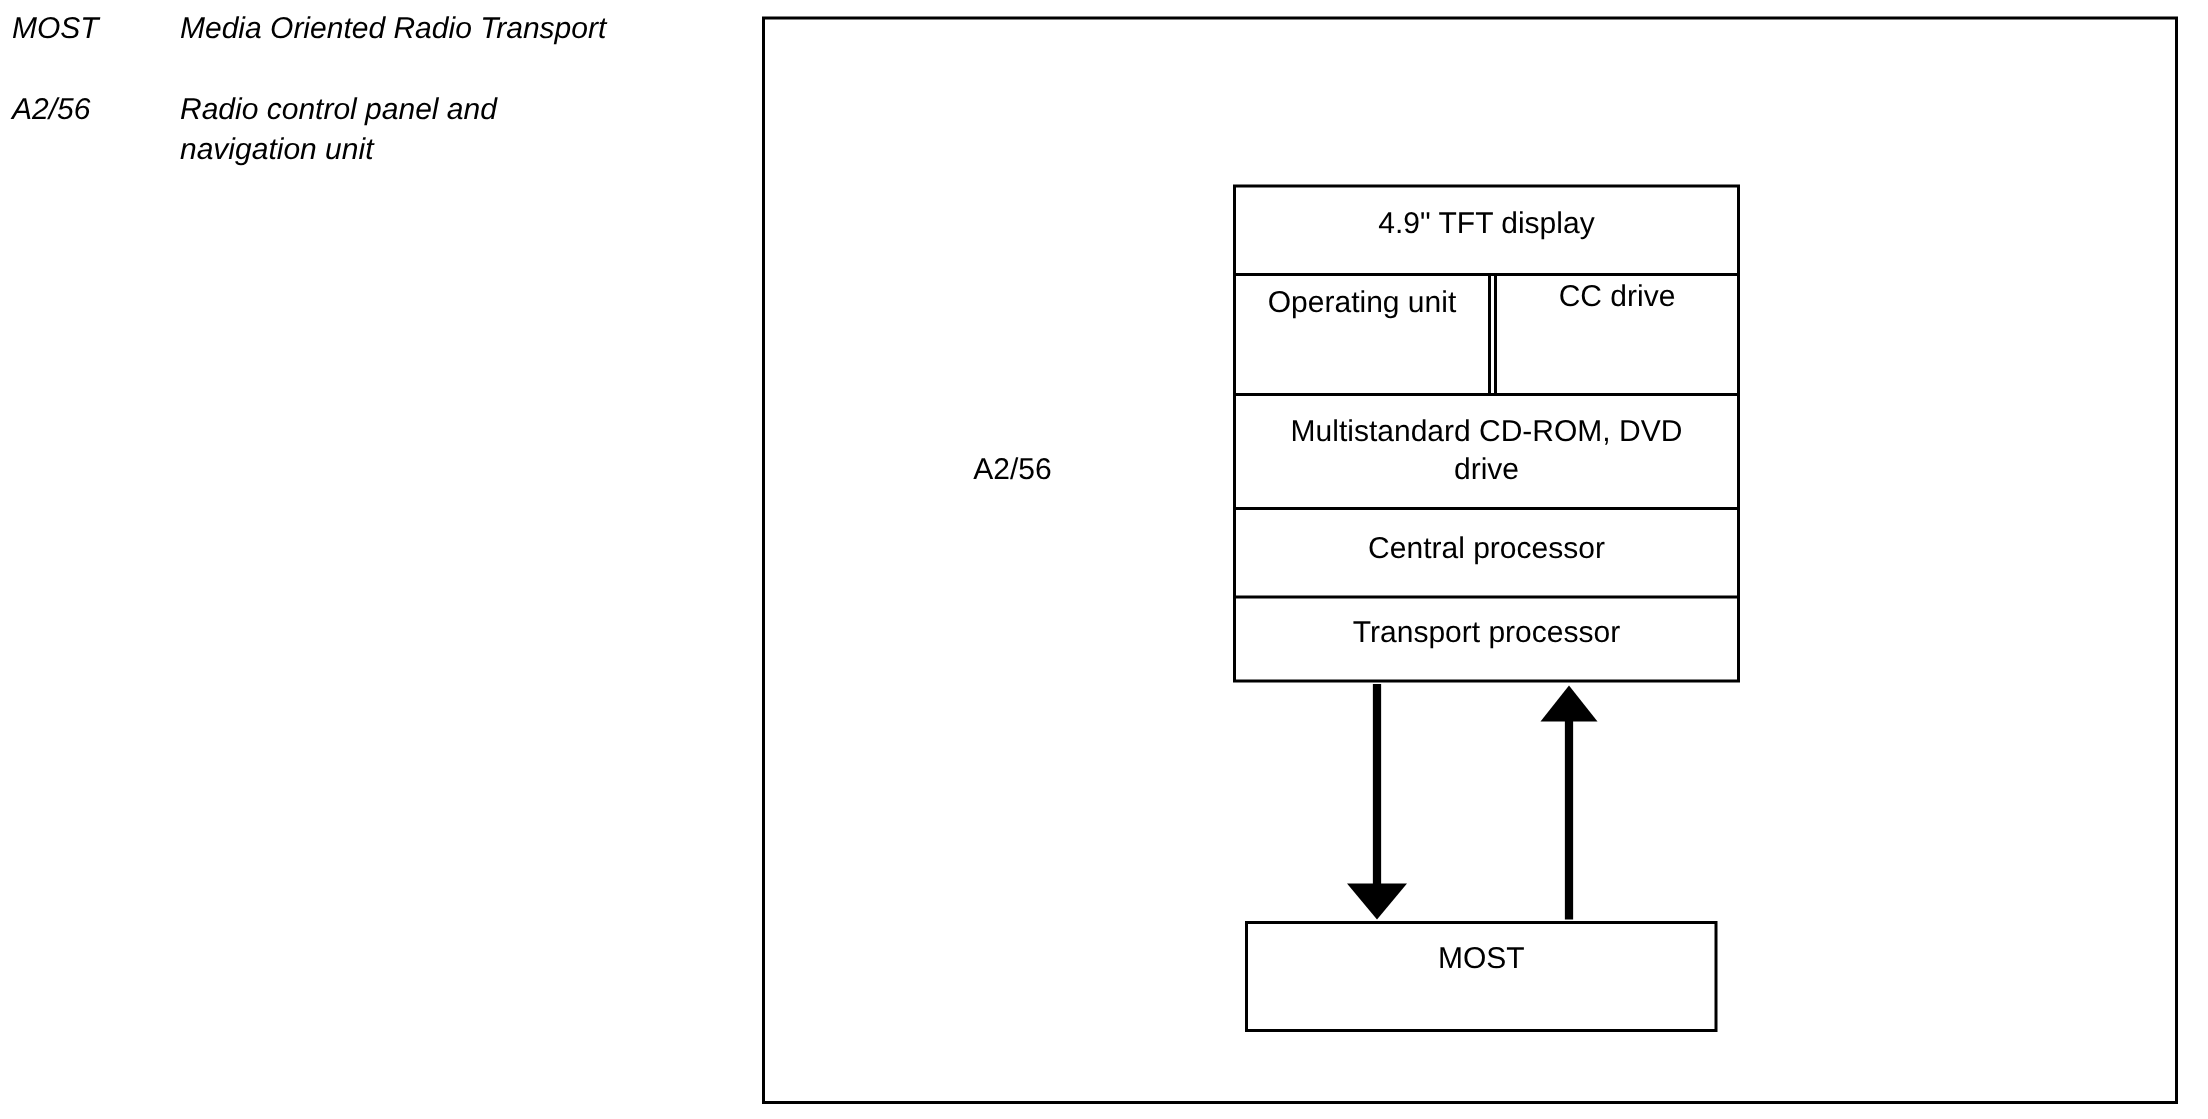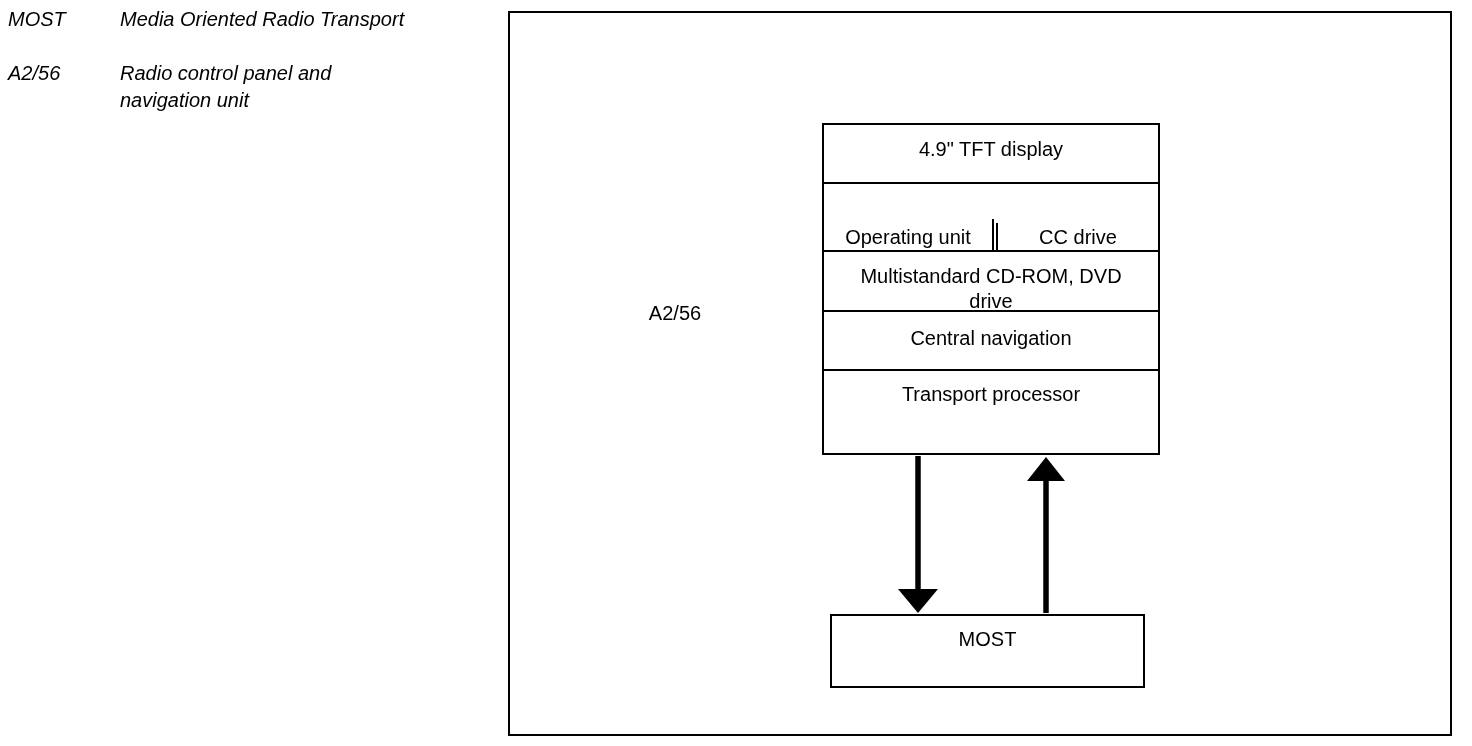--- a/index.html
+++ b/index.html
@@ -73,22 +73,22 @@
     border: 2px solid var(--line-color, #000);
     background: var(--bg-color, #fff);
   }
   .stack-row {
     border-bottom: 2px solid var(--line-color, #000);
     text-align: center;
     white-space: pre-line;
     line-height: 25px;
   }
   .row-display      { height: 59px; padding-top: 12px; }
-  .row-split        { height: 68px; display: flex; text-align: center; align-items: flex-end; }
-  .row-cd-dvd       { height: 60px; padding-top: 12px; }
+  .row-split        { height: 80px; display: flex; text-align: center; }
+  .row-cd-dvd       { height: 76px; padding-top: 12px; }
   .row-central      { height: 59px; padding-top: 14px; }
   .row-navigation   { height: 53px; padding-top: 11px; border-bottom: none; }
 
   .split-cell-left {
     width: 170px;
     flex: 0 0 170px;
     padding-top: 6px;
     border-right: 2px solid var(--line-color, #000);
   }
   .split-gap {
@@ -148,21 +148,21 @@
 
 <div class="block-stack">
   <div class="stack-row row-display">4.9" TFT display</div>
   <div class="stack-row row-split">
     <div class="split-cell-left">Operating unit</div>
     <div class="split-gap"></div>
     <div class="split-cell-right">CC drive</div>
   </div>
   <div class="stack-row row-cd-dvd">Multistandard CD-ROM, DVD
 drive</div>
-  <div class="stack-row row-central">Central navigation</div>
+  <div class="stack-row row-central">Central processor</div>
   <div class="stack-row row-navigation">Transport processor</div>
 </div>
 
 <svg class="arrows-overlay" viewBox="0 0 1472 746" xmlns="http://www.w3.org/2000/svg">
   <g>
     <line x1="918" y1="456" x2="918" y2="592" stroke-width="5.5"></line>
     <polygon points="898,589 938,589 918,613"></polygon>
   </g>
   <g>
     <line x1="1046" y1="613" x2="1046" y2="479" stroke-width="5.5"></line>

